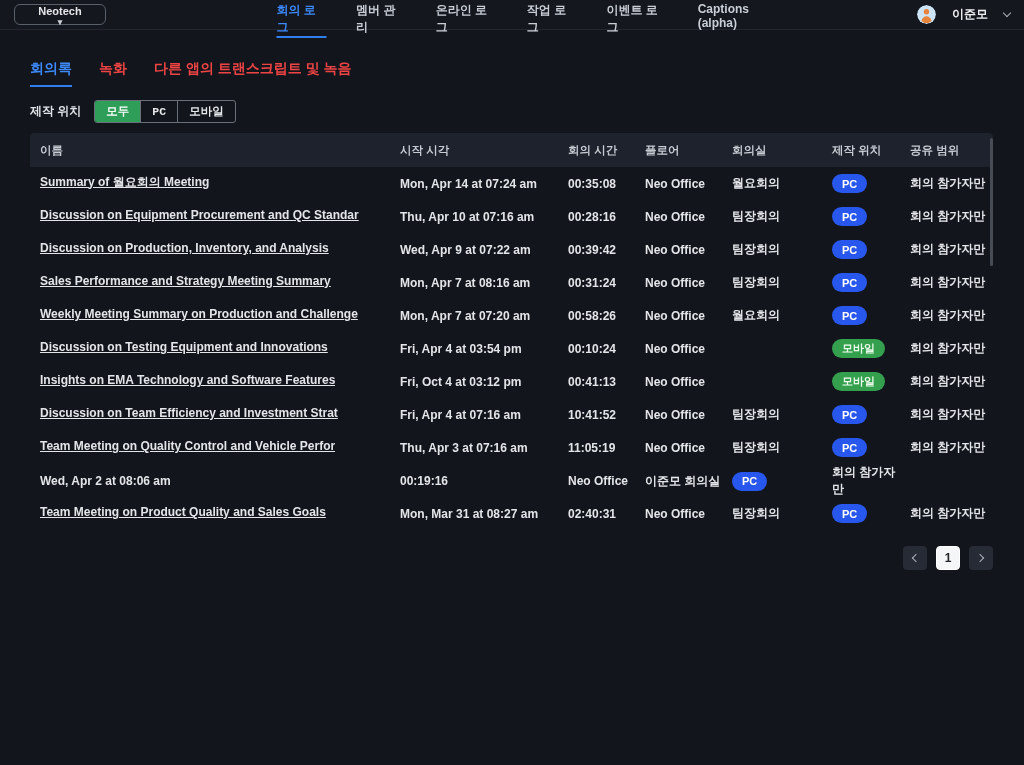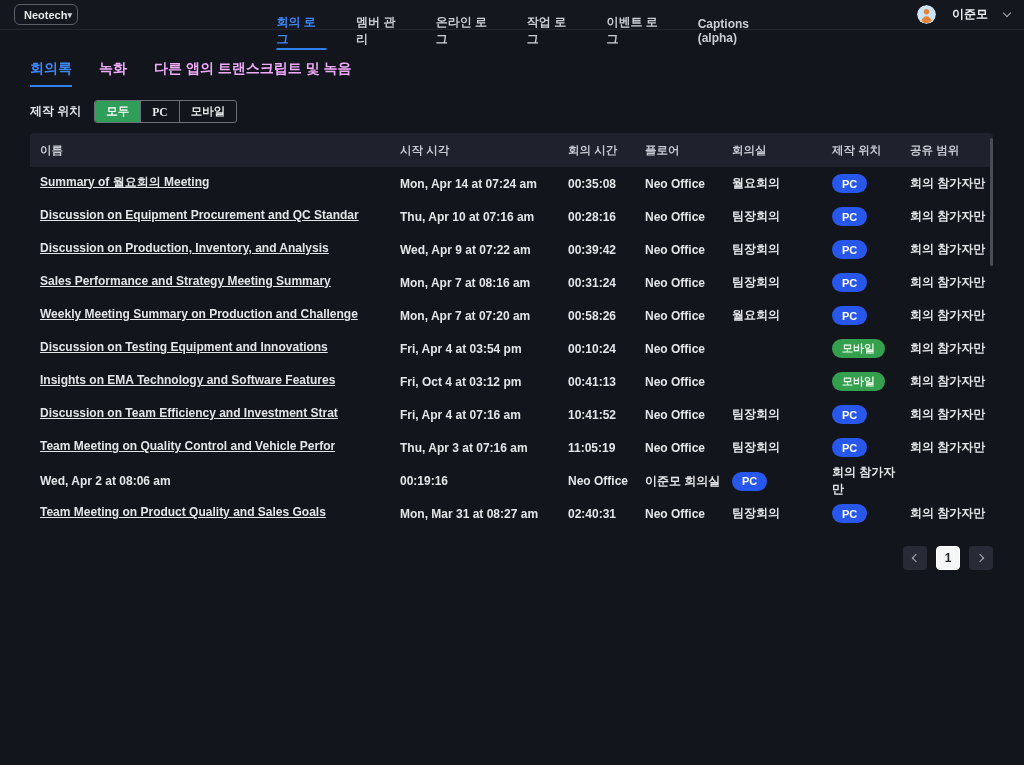--- a/index.html
+++ b/index.html
@@ -13,30 +13,31 @@
   
   .topbar {
     position:relative; height:30px;
     display:flex; align-items:center;
     padding:0 14px;
     background:#14171e;
     border-bottom:1px solid #23262e;
   }
   .workspace {
     display:flex; align-items:center; justify-content:space-between;
-    width:64px; height:21px; padding:0 9px;
+    width:92px; height:21px; padding:0 9px;
     background:transparent; color:#e6e8ea;
     border:1px solid #596069; border-radius:6px;
     font-family:inherit; font-size:11px; font-weight:700;
     cursor:pointer;
+    flex-direction:column;
   }
   .workspace .caret { font-size:9px; color:#cfd3d8; }
   .topnav {
-    position:absolute; left:50%; top:16px; transform:translateX(-46%);
-    height:100%; display:flex; align-items:center; gap:30px;
+    position:absolute; left:50%; top:0; transform:translateX(-46%);
+    height:100%; display:flex; align-items:flex-start; gap:30px;
   }
   .nav-item {
     display:flex; align-items:center;
     color:#c9ced6; font-weight:700; font-size:12px;
     text-decoration:none; cursor:pointer;
     border-bottom:2px solid transparent; padding-top:2px;
   }
   .nav-item.active { color:#3d8bff; border-bottom-color:#2f7fee; }
   .userbox {
     margin-left:auto; display:flex; align-items:center; gap:16px;
@@ -48,35 +49,35 @@
     width:6px; height:6px; display:inline-block;
     border-right:1.5px solid #aab0b8; border-bottom:1.5px solid #aab0b8;
   }
   .chev.down  { transform:rotate(45deg); margin-top:-3px; }
   .chev.left  { transform:rotate(135deg); margin-left:2px; }
   .chev.right { transform:rotate(-45deg); margin-right:2px; }
   
   .content { padding:30px 30px 0 30px; }
   .tabs { display:flex; gap:27px; }
   .tab {
-    font-size:14px; font-weight:700; color:#f0abfc;
+    font-size:14px; font-weight:700; color:#ef4444;
     padding-bottom:7px; border-bottom:2px solid transparent; cursor:pointer;
   }
   .tab.active { color:#3d8bff; border-bottom-color:#2f7fee; }
   .filter-row { margin-top:13px; display:flex; align-items:center; gap:13px; }
   .filter-label { font-size:12px; font-weight:700; color:#e0e3e7; }
   .segmented {
     display:flex; border:1px solid #6a7079; border-radius:3px; overflow:hidden;
   }
   .seg {
     min-width:33px; height:21px; padding:0 11px;
     display:flex; align-items:center; justify-content:center;
     background:transparent; color:#e6e8ea;
     border:none; border-left:1px solid #6a7079;
-    font-family:Liberation Serif, serif; font-size:11.5px; font-weight:700; cursor:pointer;
+    font-family:Liberation Mono, monospace; font-size:11.5px; font-weight:700; cursor:pointer;
   }
   .seg:first-child { border-left:none; }
   .seg.active { background:#2f9e58; color:#fff; }
   
   .tablewrap { position:relative; margin-top:10px; width:963px; }
   .thead, .trow {
     display:grid;
     grid-template-columns:360px 168px 77px 87px 100px 78px 1fr;
     align-items:center;
   }

